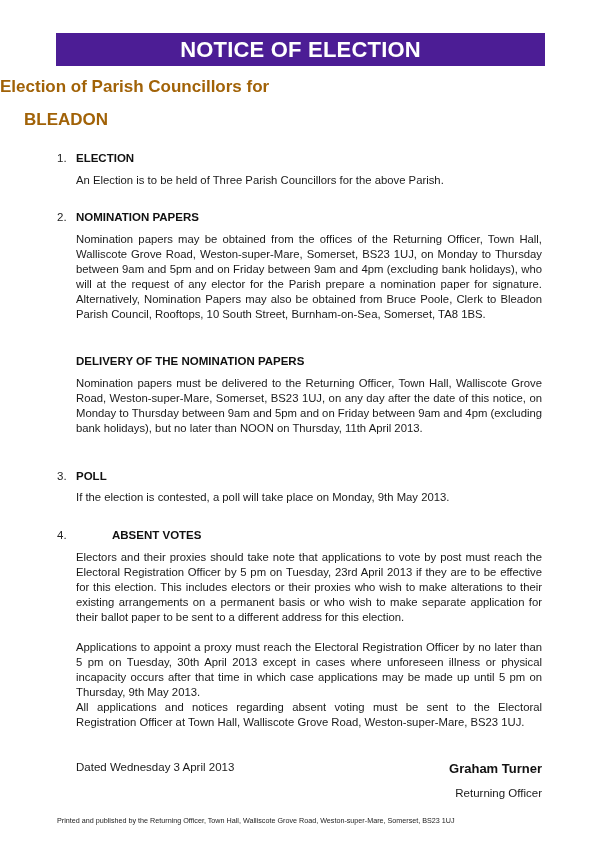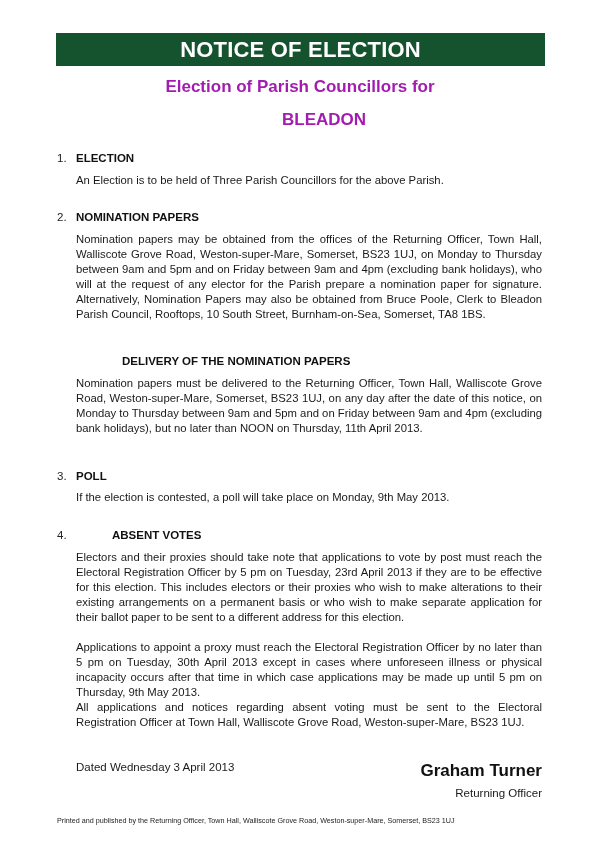--- a/index.html
+++ b/index.html
@@ -2,59 +2,59 @@
 <html><head>
 <meta charset="utf-8">
 <style>
   html, body { margin: 0; padding: 0; background: #ffffff; }
   body {
     width: 600px; height: 849px; position: relative; overflow: hidden;
     font-family: "Liberation Sans", sans-serif; color: #111111;
   }
   .banner {
     position: absolute; left: 56px; top: 33px; width: 489px; height: 33px;
-    background: #14532d; color: #ffffff; text-align: center;
+    background: #4c1d95; color: #ffffff; text-align: center;
     font-weight: bold; font-size: 22px; line-height: 33px; letter-spacing: 0.2px;
   }
   .subtitle {
-    position: absolute; left: 0; width: 600px; text-align: center;
-    font-weight: bold; font-size: 17px; color: #a21caf;
+    position: absolute; left: 0; width: 600px; 
+    font-weight: bold; font-size: 17px; color: #a16207;
   }
   .sec-num {
     position: absolute; left: 57px; font-size: 11.5px; color: #222;
   }
   .sec-head {
     position: absolute; left: 76px; font-weight: bold; font-size: 11.5px; color: #111;
   }
   .para {
     position: absolute; left: 76px; width: 466px; font-size: 11.3px; line-height: 15px;
     text-align: justify; color: #1a1a1a;
   }
   .para.single { text-align: left; white-space: nowrap; }
   .dated { position: absolute; left: 76px; top: 761px; font-size: 11.5px; color: #1a1a1a; }
-  .signer { position: absolute; right: 58px; top: 761px; font-size: 17px; font-weight: bold; color: #111; }
+  .signer { position: absolute; right: 58px; top: 761px; font-size: 13px; font-weight: bold; color: #111; }
   .role { position: absolute; right: 58px; top: 787px; font-size: 11.5px; color: #1a1a1a; }
   .footer { position: absolute; left: 57px; top: 816px; font-size: 7.2px; color: #222; white-space: nowrap; }
 </style>
 </head>
 <body>
 
 <div class="banner">NOTICE OF ELECTION</div>
 <div class="subtitle" style="top:77px;">Election of Parish Councillors for</div>
 <div class="subtitle" style="top:110px;margin-left:24px;">BLEADON</div>
 
 <div class="sec-num" style="top:152px;">1.</div>
 <div class="sec-head" style="top:152px;">ELECTION</div>
 <div class="para single" style="top:173px;">An Election is to be held of Three Parish Councillors for the above Parish.</div>
 
 <div class="sec-num" style="top:211px;">2.</div>
 <div class="sec-head" style="top:211px;">NOMINATION PAPERS</div>
 <div class="para" style="top:232px;">Nomination papers may be obtained from the offices of the Returning Officer, Town Hall, Walliscote Grove Road, Weston-super-Mare, Somerset, BS23 1UJ, on Monday to Thursday between 9am and 5pm and on Friday between 9am and 4pm (excluding bank holidays), who will at the request of any elector for the Parish prepare a nomination paper for signature. Alternatively, Nomination Papers may also be obtained from Bruce Poole, Clerk to Bleadon Parish Council, Rooftops, 10 South Street, Burnham-on-Sea, Somerset, TA8 1BS.</div>
 
-<div class="sec-head" style="top:355px;margin-left:46px;">DELIVERY OF THE NOMINATION PAPERS</div>
+<div class="sec-head" style="top:355px;">DELIVERY OF THE NOMINATION PAPERS</div>
 <div class="para" style="top:376px;">Nomination papers must be delivered to the Returning Officer, Town Hall, Walliscote Grove Road, Weston-super-Mare, Somerset, BS23 1UJ, on any day after the date of this notice, on Monday to Thursday between 9am and 5pm and on Friday between 9am and 4pm (excluding bank holidays), but no later than NOON on Thursday, 11th April 2013.</div>
 
 <div class="sec-num" style="top:470px;">3.</div>
 <div class="sec-head" style="top:470px;">POLL</div>
 <div class="para single" style="top:490px;">If the election is contested, a poll will take place on Monday, 9th May 2013.</div>
 
 <div class="sec-num" style="top:529px;">4.</div>
 <div class="sec-head" style="top:529px;margin-left:36px;">ABSENT VOTES</div>
 <div class="para" style="top:550px;">Electors and their proxies should take note that applications to vote by post must reach the Electoral Registration Officer by 5 pm on Tuesday, 23rd April 2013 if they are to be effective for this election. This includes electors or their proxies who wish to make alterations to their existing arrangements on a permanent basis or who wish to make separate application for their ballot paper to be sent to a different address for this election.</div>
 <div class="para" style="top:640px;">Applications to appoint a proxy must reach the Electoral Registration Officer by no later than 5 pm on Tuesday, 30th April 2013 except in cases where unforeseen illness or physical incapacity occurs after that time in which case applications may be made up until 5 pm on Thursday, 9th May 2013.</div>

